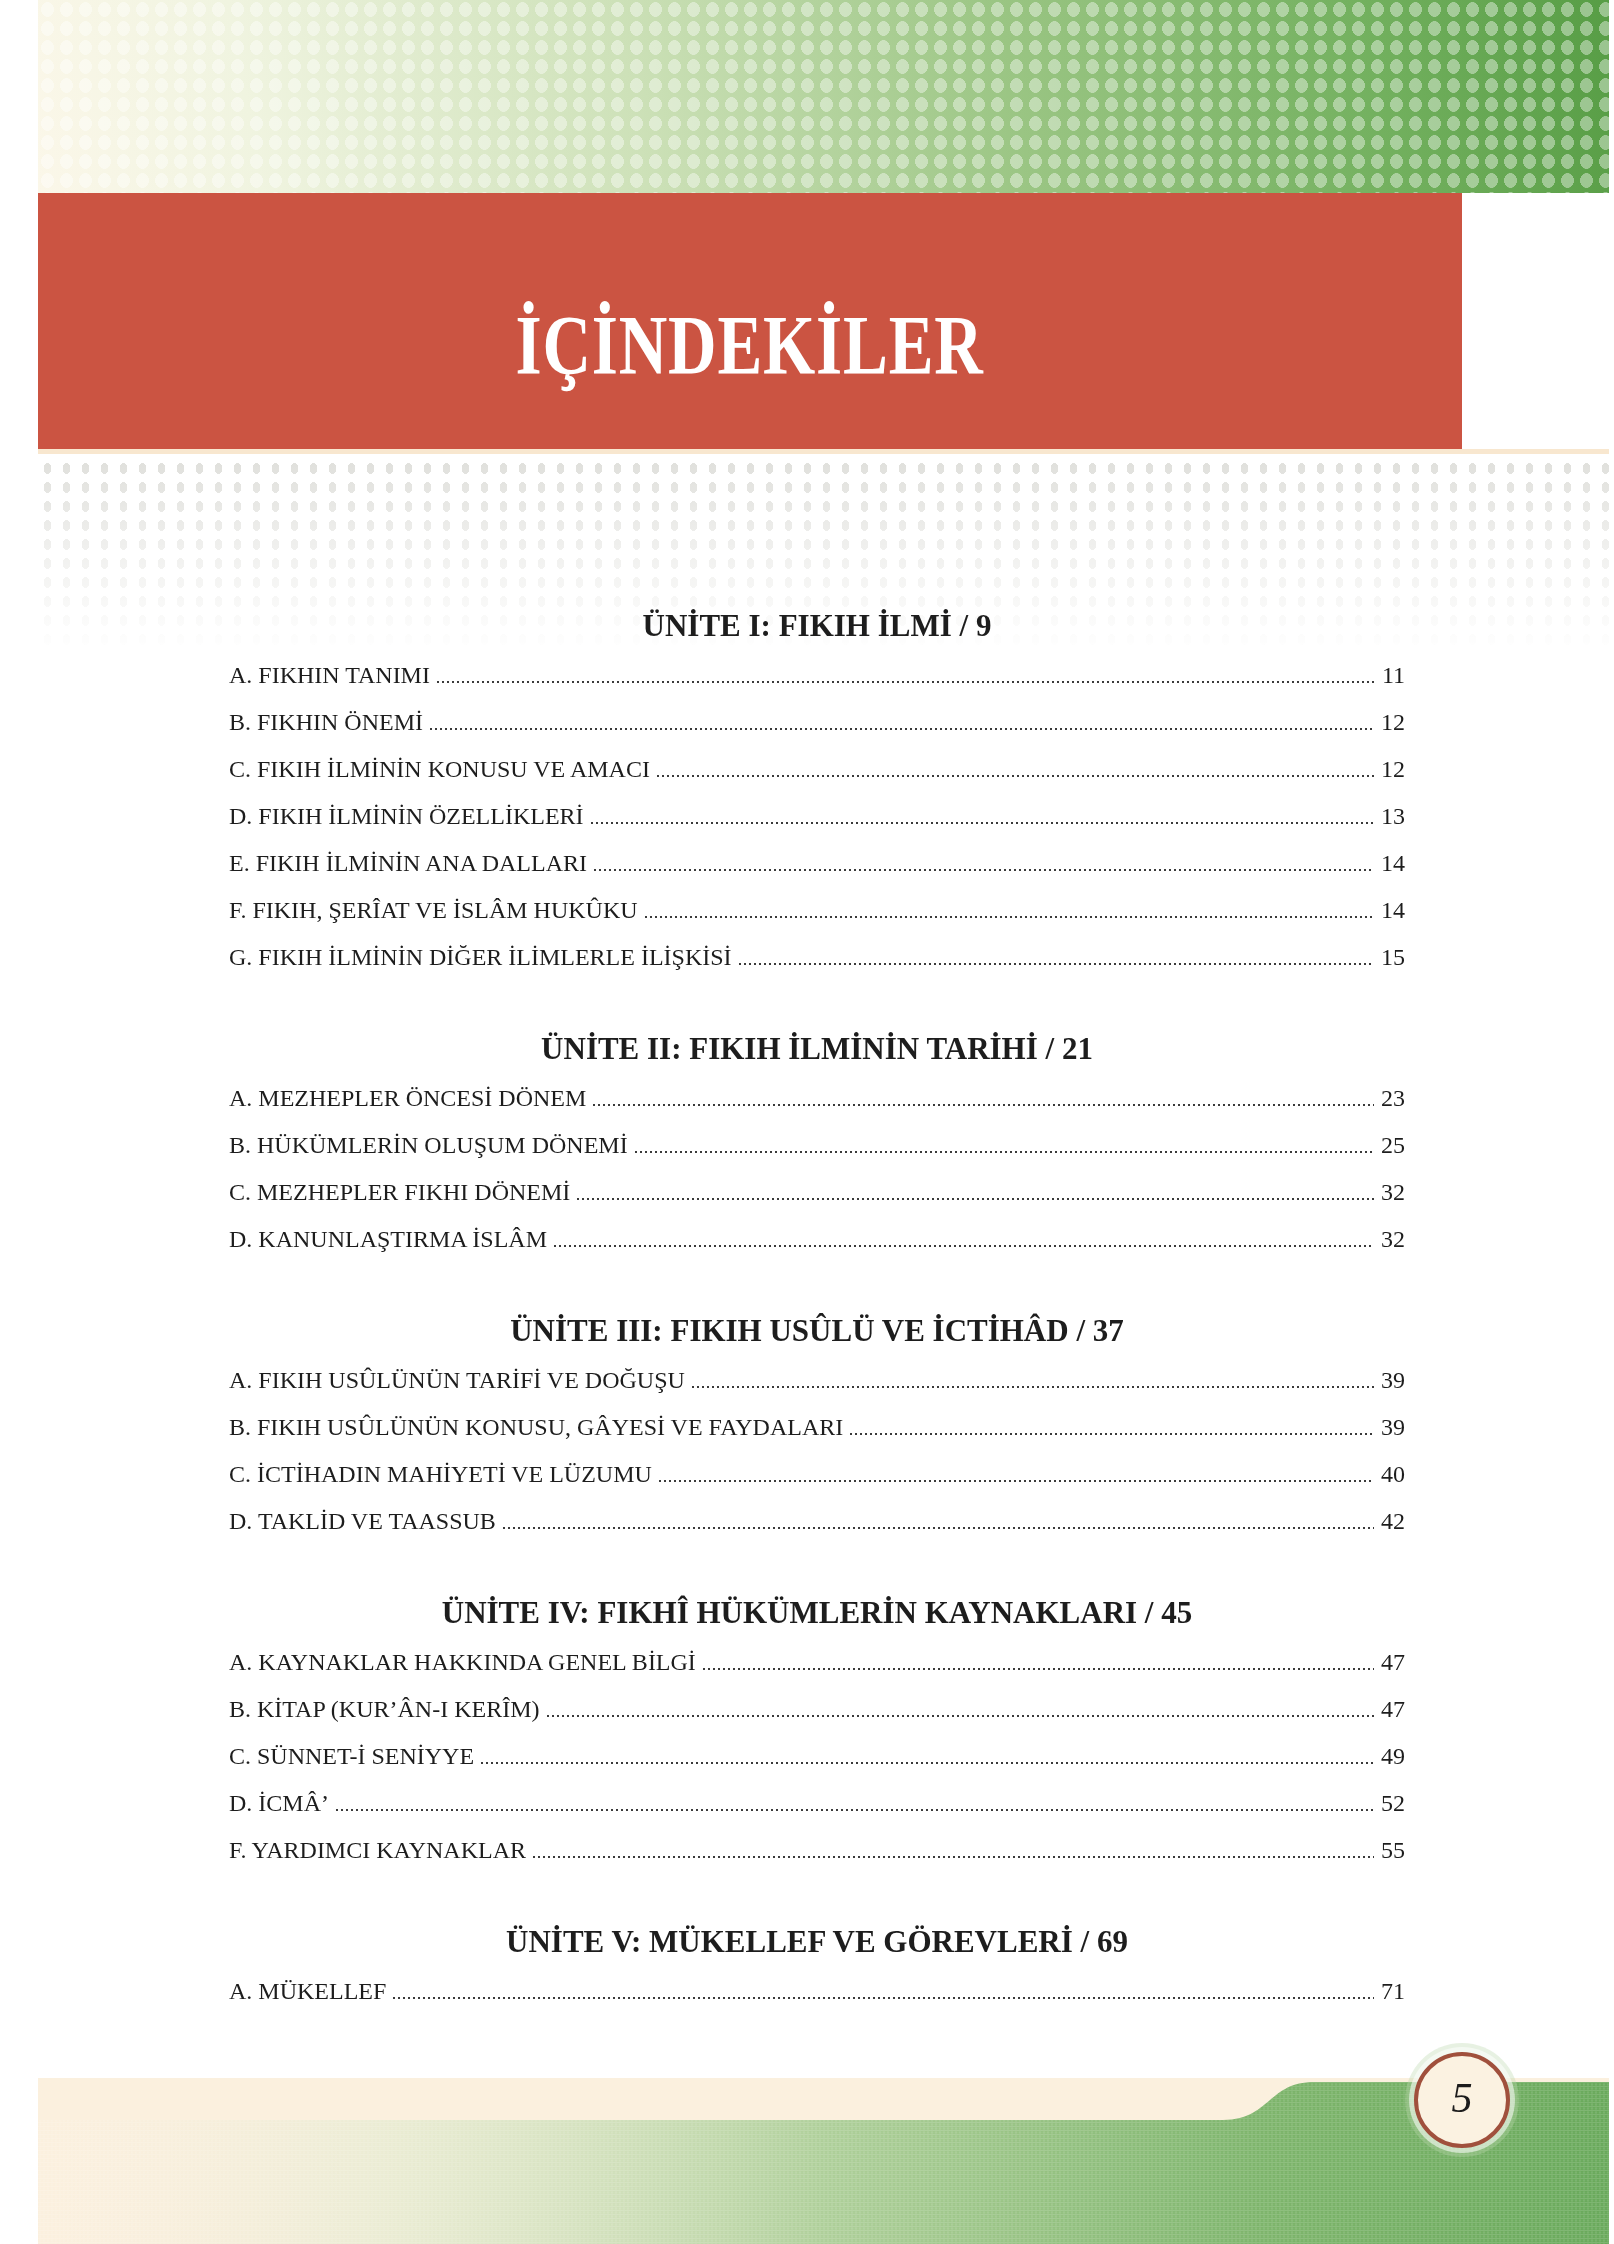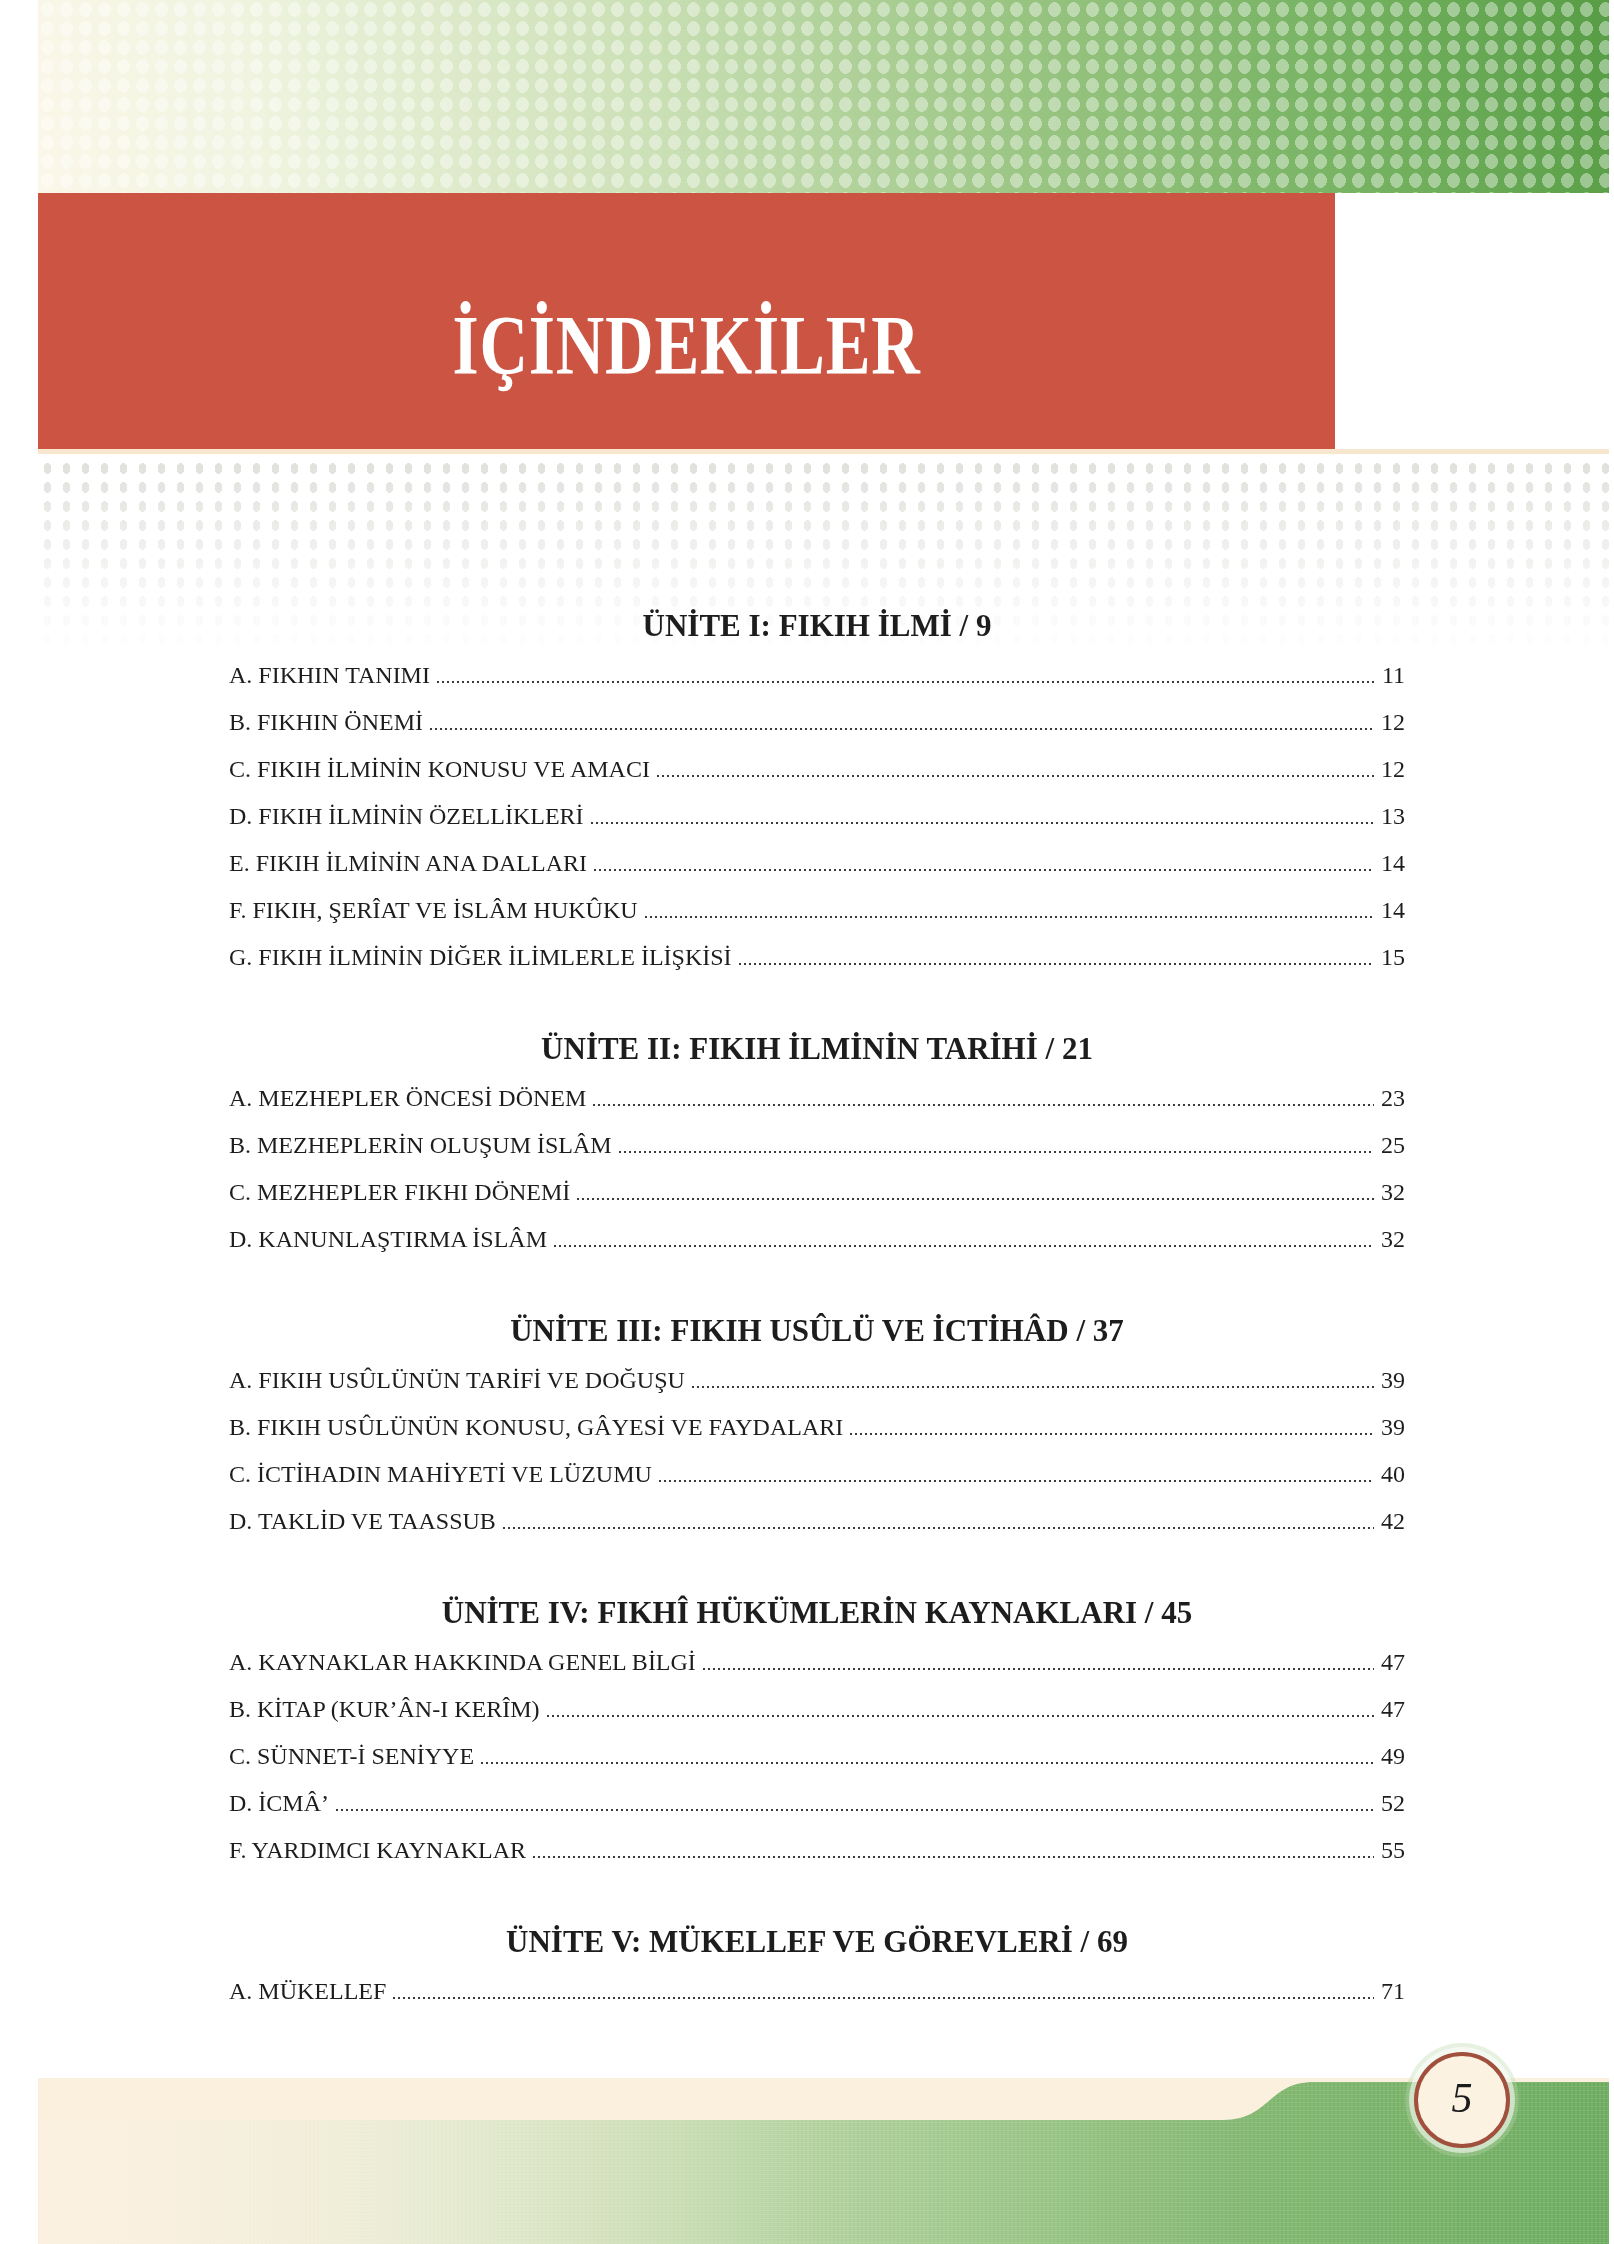--- a/index.html
+++ b/index.html
@@ -18,21 +18,21 @@
     position:absolute; left:38px; top:0; width:1571px; height:193px;
     background-image:
       radial-gradient(ellipse 6.5px 7.5px at 9.5px 9.5px, rgba(255,255,255,0.40) 96%, rgba(255,255,255,0) 100%),
       linear-gradient(80deg, #fbf7e9 0%, #f0f4e0 14%, #cde1b8 38%, #9ac583 62%, #72b05e 85%, #579d45 100%);
     background-size:19px 19px, 100% 100%;
     background-repeat:repeat, no-repeat;
   }
 
   
   .banner {
-    position:absolute; left:38px; top:193px; width:1297px; height:256px;
+    position:absolute; left:38px; top:193px; width:1424px; height:256px;
     background:#cb5442;
     display:flex; align-items:center; justify-content:center;
   }
   .banner-title {
     margin:0;
     color:#ffffff;
     font-size:84px;
     font-weight:bold;
     letter-spacing:1px;
     white-space:nowrap;
@@ -157,21 +157,21 @@
         </div>
       </div>
       <div class="toc-unit">
         <div class="unit-title">ÜNİTE II: FIKIH İLMİNİN TARİHİ / 21</div>
         <div class="toc-row">
           <span class="toc-label">A. MEZHEPLER ÖNCESİ DÖNEM</span>
           <span class="toc-leader"></span>
           <span class="toc-page">23</span>
         </div>
         <div class="toc-row">
-          <span class="toc-label">B. MEZHEPLERİN OLUŞUM İSLÂM</span>
+          <span class="toc-label">B. HÜKÜMLERİN OLUŞUM DÖNEMİ</span>
           <span class="toc-leader"></span>
           <span class="toc-page">25</span>
         </div>
         <div class="toc-row">
           <span class="toc-label">C. MEZHEPLER FIKHI DÖNEMİ</span>
           <span class="toc-leader"></span>
           <span class="toc-page">32</span>
         </div>
         <div class="toc-row">
           <span class="toc-label">D. KANUNLAŞTIRMA İSLÂM</span>

